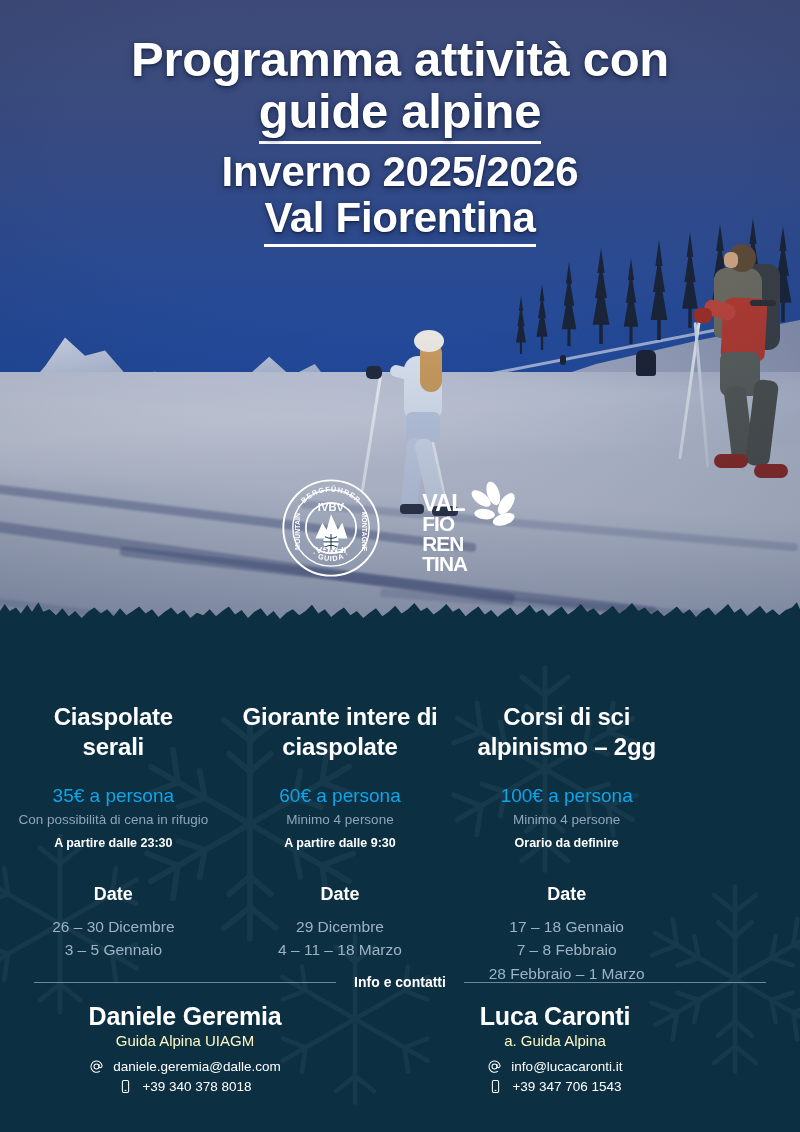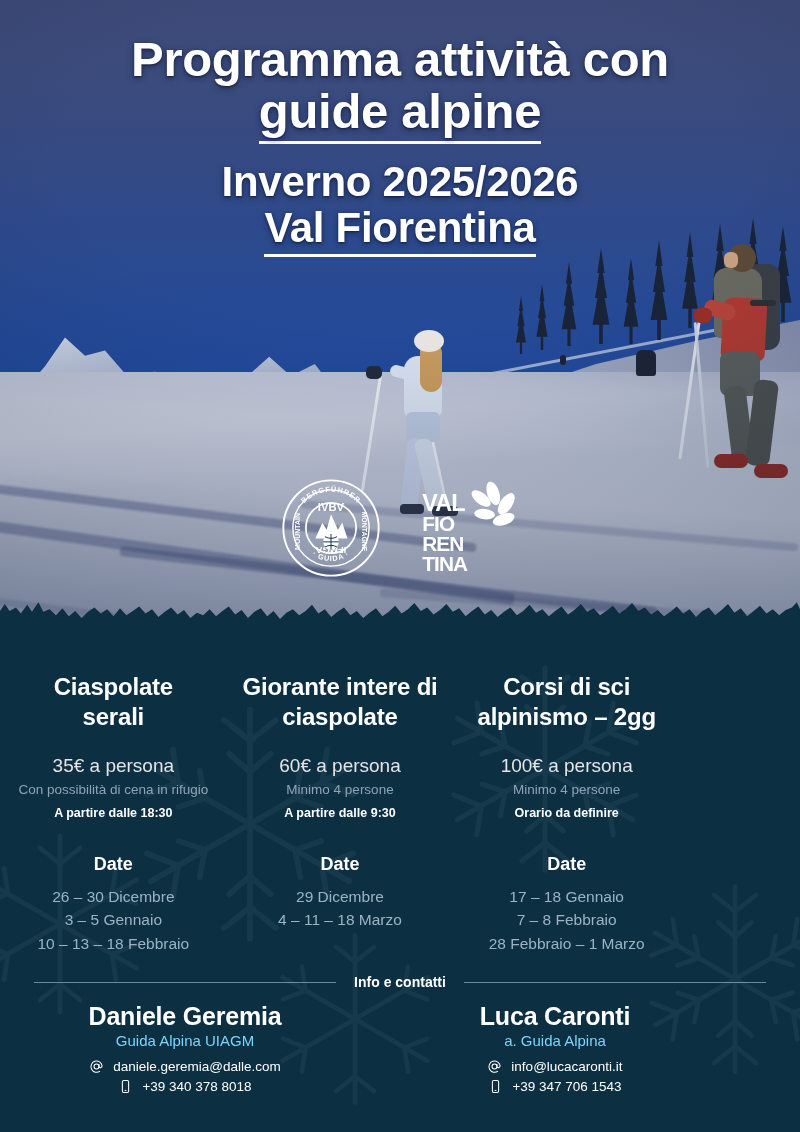--- a/index.html
+++ b/index.html
@@ -169,60 +169,60 @@
     position:absolute; left:0; top:34px; width:800px;
     text-align:center; z-index:6;
   }
   .tl {
     color:#ffffff; font-weight:700; letter-spacing:-.3px;
     text-shadow:0 2px 6px rgba(10,20,50,.55), 0 1px 2px rgba(10,20,50,.65);
     line-height:1.06;
   }
   .tl1 { font-size:49px; }
   .tl2 { font-size:49px; }
-  .tl3 { font-size:42px; margin-top:16px; }
+  .tl3 { font-size:42px; margin-top:6px; }
   .tl4 { font-size:42px; margin-top:2px; }
   .ul { display:inline-block; border-bottom:3px solid #ffffff; padding-bottom:3px; }
 
   
   .logos { position:absolute; left:0; top:470px; width:800px; height:120px; z-index:6;
            display:flex; align-items:center; justify-content:center; gap:34px; }
 
   
   .cols {
-    position:absolute; left:0; top:672px; width:680px;
+    position:absolute; left:0; top:702px; width:680px;
     display:flex; z-index:4;
   }
   .col { flex:1 1 0; text-align:center; padding:0 14px; }
   .col-title {
     color:#ffffff; font-size:24px; font-weight:700; line-height:1.25;
     letter-spacing:-.2px; margin-bottom:22px; white-space:pre-line;
   }
-  .price { color:#e5e5e5; font-size:19px; line-height:1.3; margin-bottom:2px; }
+  .price { color:#0ea5e9; font-size:19px; line-height:1.3; margin-bottom:2px; }
   .note  { color:#8fa5b6; font-size:13.5px; line-height:1.35; }
   .time  { color:#ffffff; font-size:12.5px; font-weight:700; margin-top:7px; }
   .date-h{ color:#ffffff; font-size:18px; font-weight:700; margin-top:34px; margin-bottom:10px; }
   .date-l{ color:#9db3c4; font-size:15.5px; line-height:1.52; }
 
   
   .info-row {
     position:absolute; left:0; top:968px; width:800px; height:28px; z-index:4;
     display:flex; align-items:center; justify-content:center; gap:18px; padding:0 34px;
   }
   .rule { flex:1 1 auto; height:1px; background:rgba(190,210,225,.55); }
   .info-label { color:#ffffff; font-size:14px; font-weight:700; white-space:nowrap; }
 
   
   .contacts {
     position:absolute; left:0; top:1002px; width:740px; z-index:4;
     display:flex;
   }
   .contact { flex:1 1 0; text-align:center; }
   .c-name { color:#ffffff; font-size:25px; font-weight:700; letter-spacing:-.2px; }
-  .c-role { color:#7dd3fc; font-size:15px; margin-top:1px; }
+  .c-role { color:#fef9c3; font-size:15px; margin-top:1px; }
   .c-line {
     display:flex; align-items:center; justify-content:center; gap:9px;
     color:#ffffff; font-size:13.5px; margin-top:10px;
   }
   .c-line.phone { margin-top:5px;text-align:right; }
   .gico { display:inline-flex; align-items:center; justify-content:center; width:15px; height:15px; }
 </style>
 </head>
 <body>
 
@@ -418,25 +418,24 @@
     </svg>
   </div>
 
   <div class="cols">
 
     <div class="col">
       <div class="col-title">Ciaspolate
 serali</div>
       <div class="price">35€ a persona</div>
       <div class="note">Con possibilità di cena in rifugio</div>
-      <div class="time">A partire dalle 18:30</div>
+      <div class="time">A partire dalle 23:30</div>
       <div class="date-h">Date</div>
       <div class="date-l">26 – 30 Dicembre</div>
       <div class="date-l">3 – 5 Gennaio</div>
-      <div class="date-l">10 – 13 – 18 Febbraio</div>
     </div>
 
     <div class="col">
       <div class="col-title">Giorante intere di
 ciaspolate</div>
       <div class="price">60€ a persona</div>
       <div class="note">Minimo 4 persone</div>
       <div class="time">A partire dalle 9:30</div>
       <div class="date-h">Date</div>
       <div class="date-l">29 Dicembre</div>

